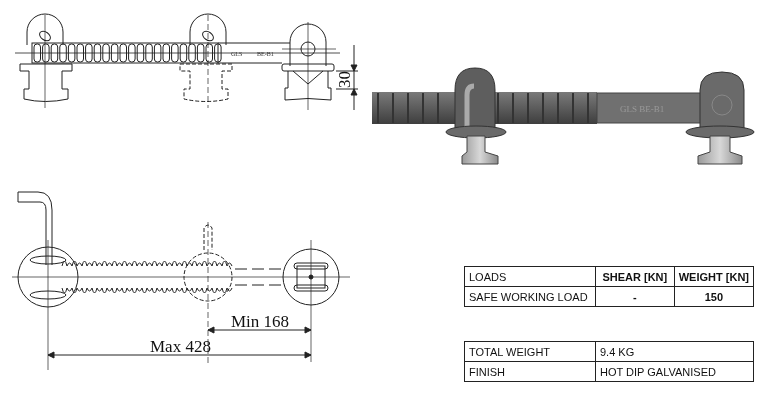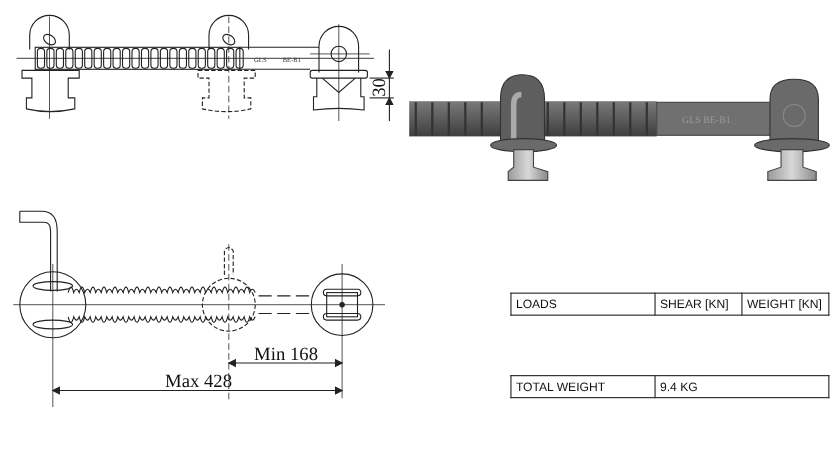--- a/index.html
+++ b/index.html
@@ -2,21 +2,21 @@
 <html><head>
 <meta charset="utf-8">
 <style>
   html, body { margin: 0; padding: 0; background: #ffffff; }
   body { width: 763px; height: 415px; position: relative; overflow: hidden; font-family: "Liberation Sans", sans-serif; }
   .abs { position: absolute; }
   svg text { font-family: "Liberation Serif", serif; }
   .dim-label { font-family: "Liberation Serif", serif; font-size: 17px; fill: #111; }
   .spec-table { position: absolute; border-collapse: collapse; font-family: "Liberation Sans", sans-serif; font-size: 11px; color: #111; }
   .spec-table td { border: 1px solid #222; padding: 0 4px; height: 19px; white-space: nowrap; }
-  .spec-table td.c { text-align: left; }
+  .spec-table td.c { text-align: center; font-weight: bold; }
   #loads-table { left: 464px; top: 266px; width: 290px; }
   #props-table { left: 464px; top: 341px; width: 290px; }
 </style>
 </head>
 <body>
 
 <svg class="abs" style="left:0;top:0" width="370" height="120" viewBox="0 0 370 120">
   <g stroke="#222" stroke-width="1" fill="none">
 
     <line x1="15" y1="53" x2="340" y2="53" stroke-width="0.8"></line>
@@ -164,23 +164,32 @@
   <text class="dim-label" x="150" y="172">Max 428</text>
 </svg>
 
 <table id="loads-table" class="spec-table">
   <tbody>
       <tr>
     <td style="width:122px">LOADS</td>
     <td class="c" style="width:70px">SHEAR [KN]</td>
     <td class="c">WEIGHT [KN]</td>
   </tr>
+  <tr>
+    <td>SAFE WORKING LOAD</td>
+    <td class="c">-</td>
+    <td class="c">150</td>
+  </tr>
 </tbody>
   </table>
 
 <table id="props-table" class="spec-table">
   <tbody>
       <tr>
     <td style="width:122px">TOTAL WEIGHT</td>
     <td>9.4 KG</td>
   </tr>
+  <tr>
+    <td>FINISH</td>
+    <td>HOT DIP GALVANISED</td>
+  </tr>
 </tbody>
   </table>
 
 </body></html>

